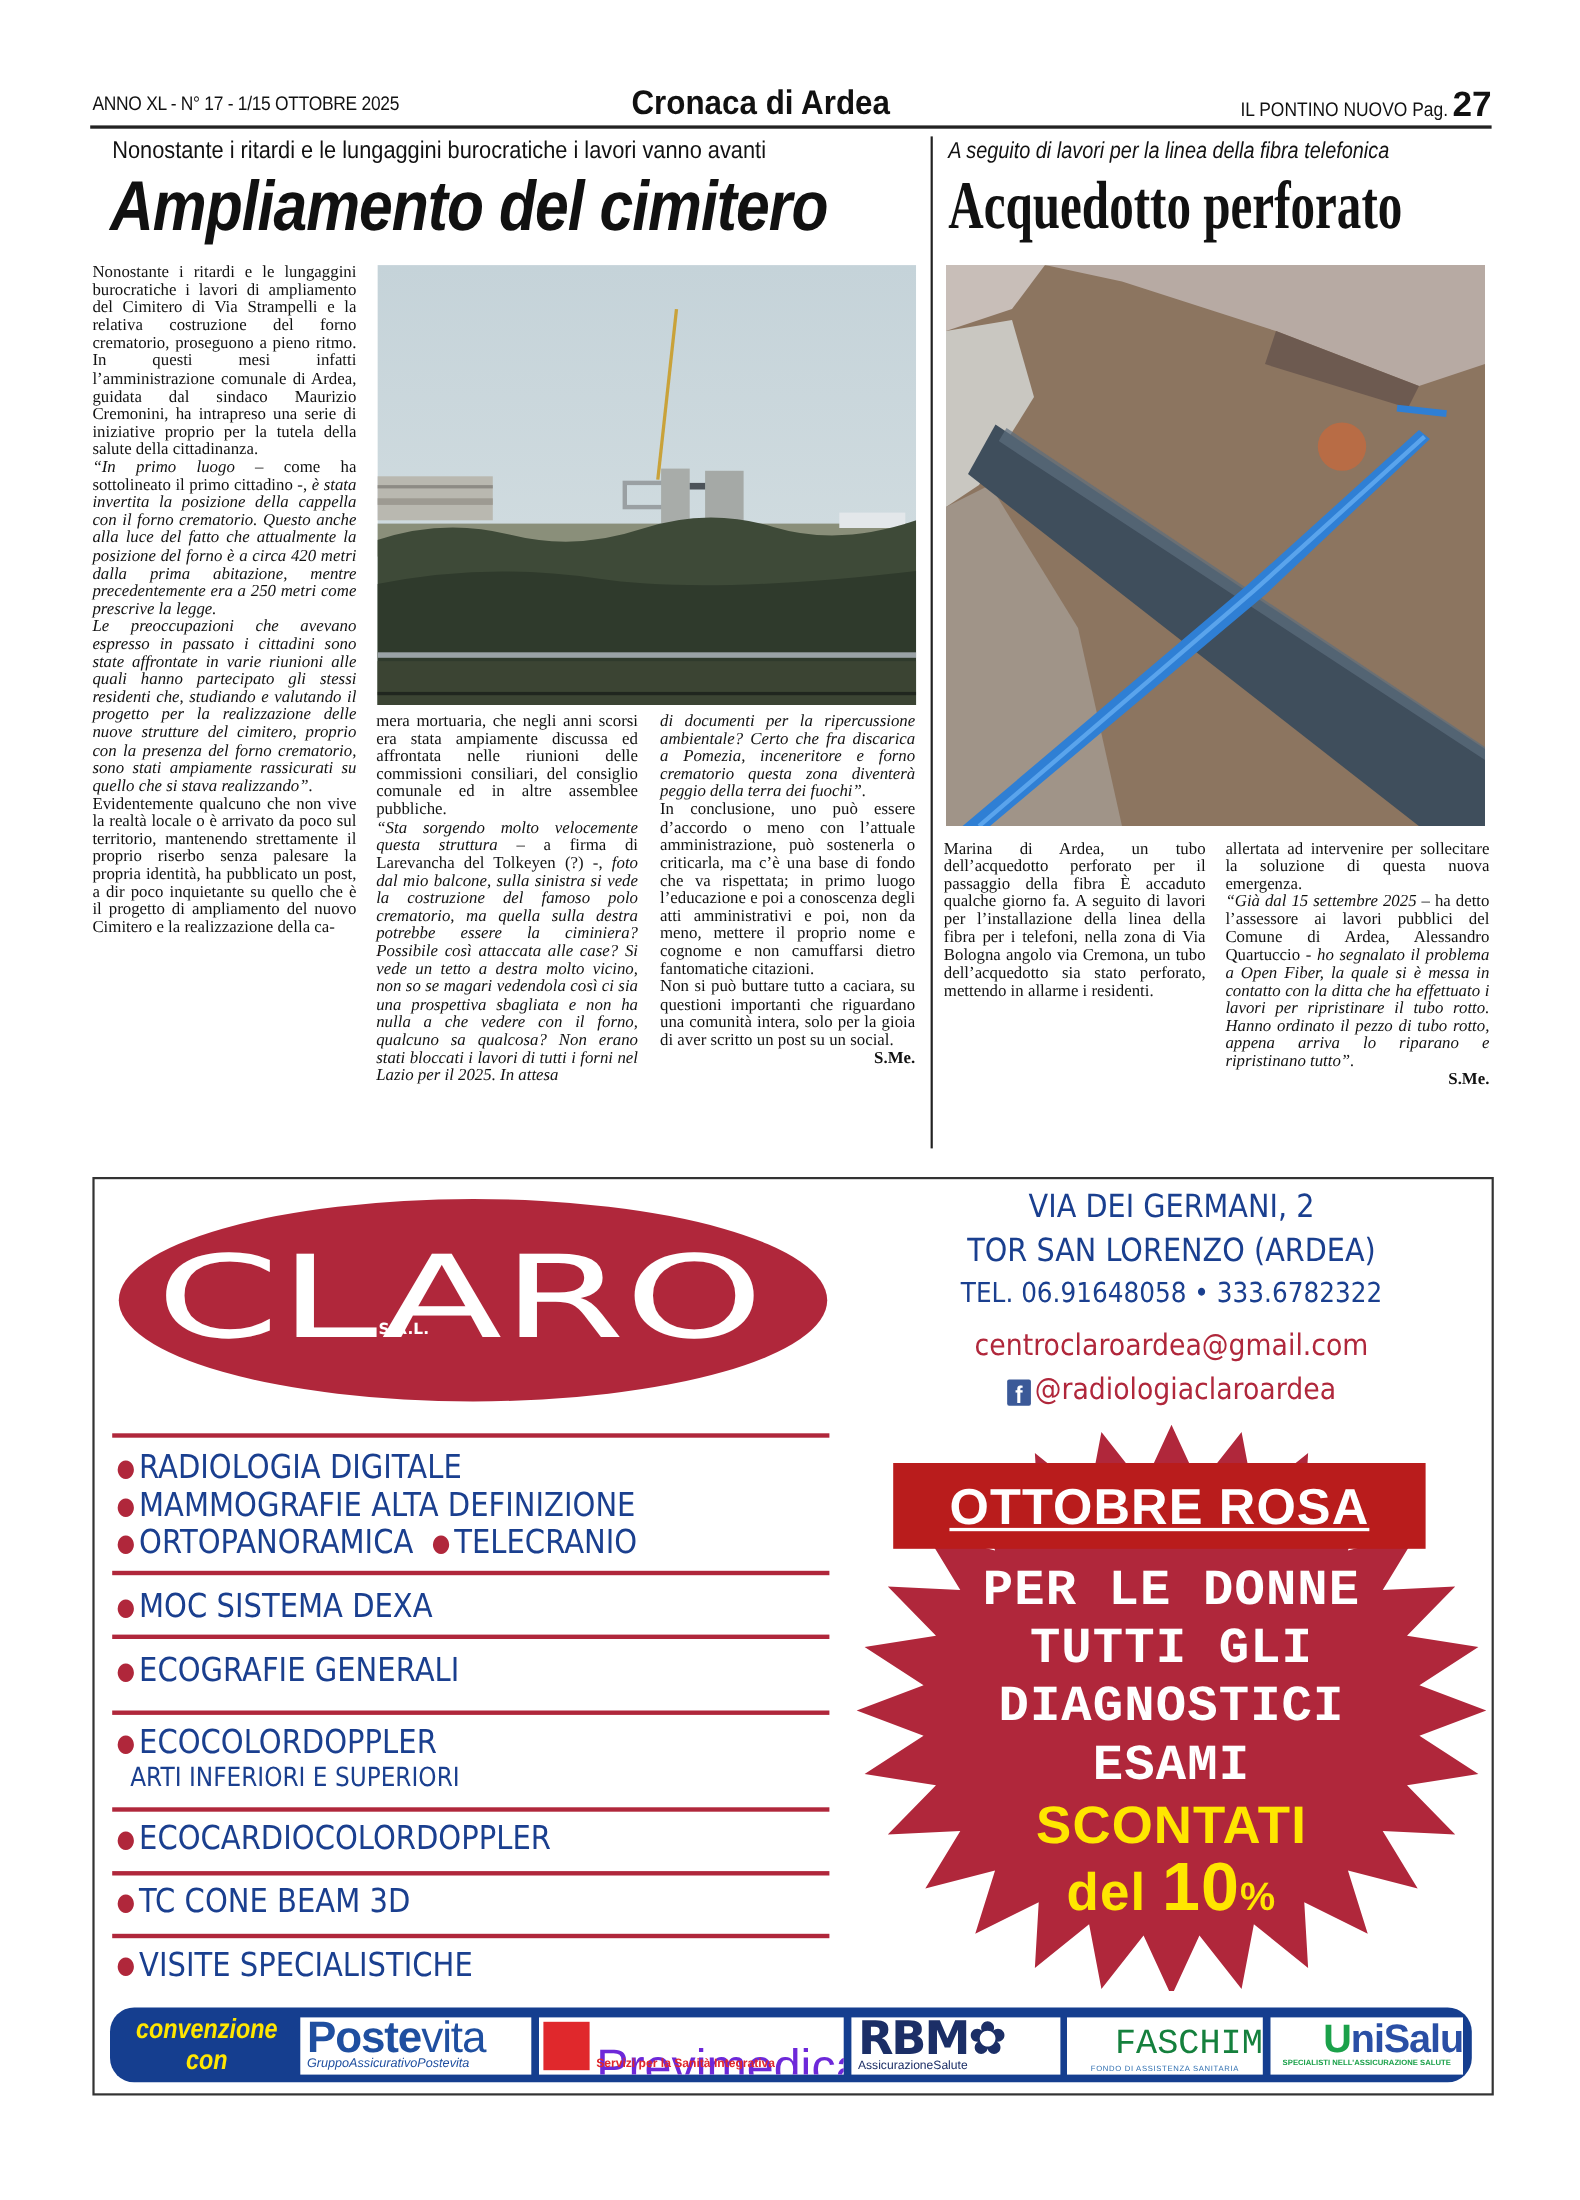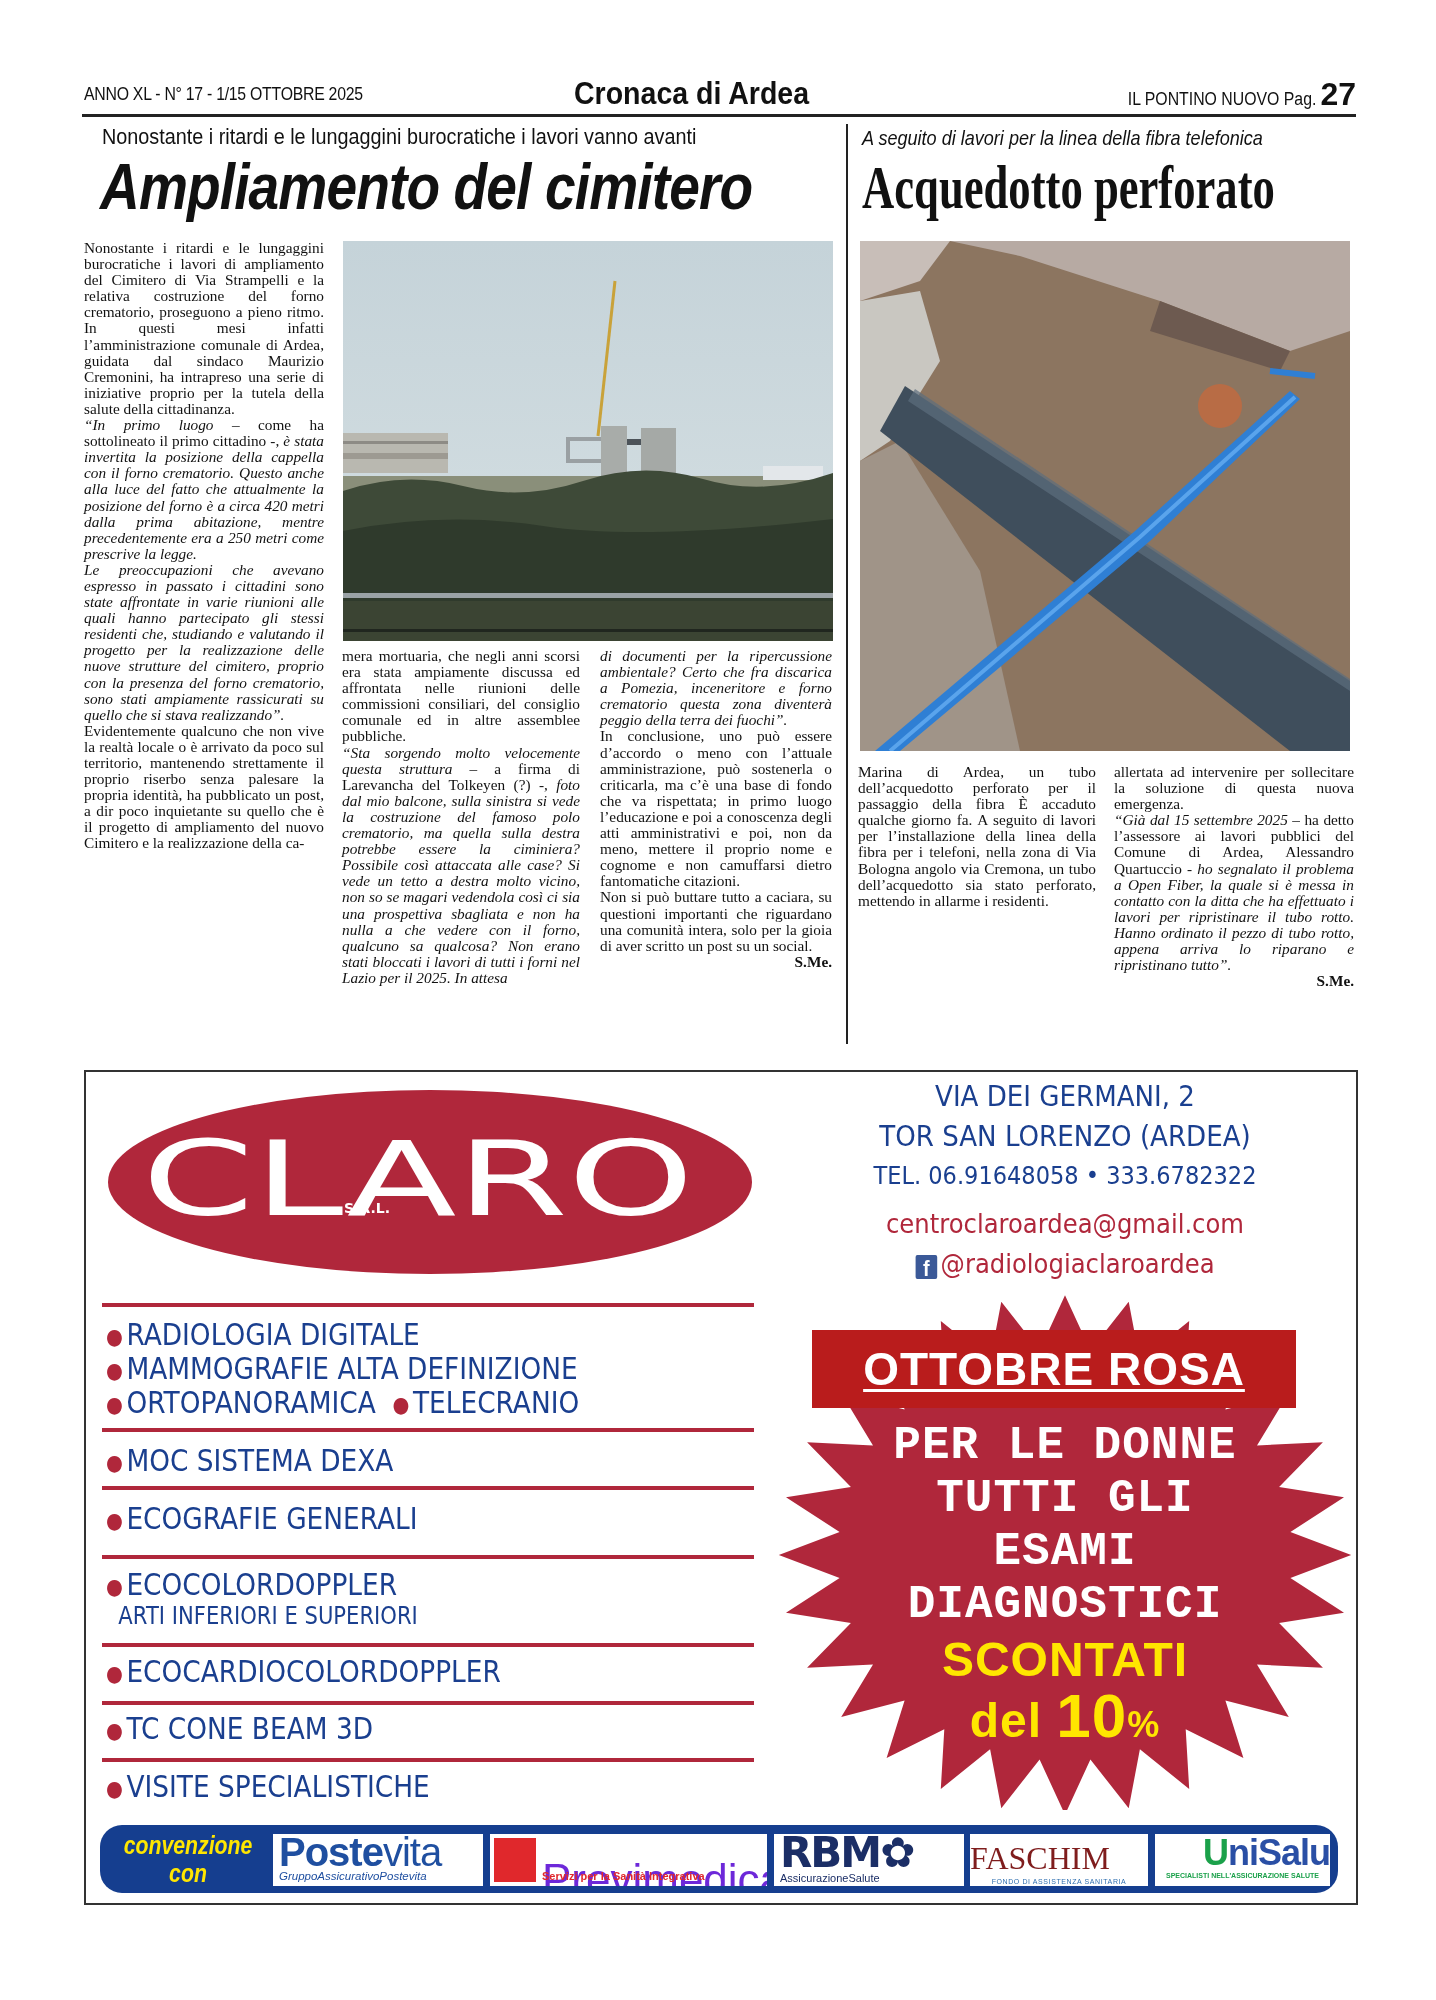--- a/index.html
+++ b/index.html
@@ -66,21 +66,21 @@
   .lb4 { left: 970px; width: 178px; }
   .lb5 { left: 1155px; width: 175px; }
   .lb1 .t { color: #1f4fa0; font-weight: bold; font-size: 40px; line-height: 36px; padding-left: 6px; letter-spacing: -1px; }
   .lb1 .t .thin { font-weight: normal; }
   .lb1 .s { color: #1f4fa0; font-style: italic; font-size: 11.5px; padding-left: 6px; }
   .lb2 .cross { position: absolute; left: 4px; top: 4px; width: 42px; height: 44px; background: #e0282c; }
   .lb2 .t { position: absolute; left: 52px; top: 0; color: #6d28d9; font-size: 44px; line-height: 36px; margin-top: 28px; }
   .lb2 .s { position: absolute; left: 52px; top: 36px; color: #e0282c; font-size: 11px; font-weight: bold; }
   .lb3 .t { color: #1b2e66; font-weight: bold; font-size: 42px; line-height: 38px; padding-left: 6px; font-family: "DejaVu Sans", sans-serif; letter-spacing: -2px; }
   .lb3 .s { color: #1b2e66; font-size: 11px; padding-left: 6px; }
-  .lb4 .t { color: #7f1d1d; font-family: Liberation Serif, serif; font-size: 32px; line-height: 40px; text-align: left; margin-top: 4px; }
+  .lb4 .t { color: #15803d; font-family: Liberation Mono, monospace; font-size: 32px; line-height: 40px; text-align: right; margin-top: 4px; }
   .lb4 .s { color: #2f6fb0; font-size: 7px; text-align: center; letter-spacing: 0.6px; }
   .lb5 .t { color: #2a4fa5; font-weight: bold; font-size: 36px; line-height: 38px; letter-spacing: -1px; margin-left: 48px; }
   .lb5 .t .u { color: #1ba14a; }
   .lb5 .s { color: #1ba14a; font-size: 7px; font-weight: bold; text-align: center; }
 </style>
 </head>
 <body>
 
 <div class="abs hdr-left">ANNO XL - N° 17 - 1/15 OTTOBRE 2025</div>
 <div class="abs hdr-center">Cronaca di Ardea</div>
@@ -202,22 +202,22 @@
 
 <svg class="abs burst" viewBox="0 0 590 520">
   <polygon id="starpoly" fill="#b0273b" points="295.0,5.3 320.4,60.5 358.7,11.8 369.9,70.7 419.2,31.0 415.7,90.7 473.4,62.0 455.4,119.5 518.8,103.1 487.0,155.5 552.9,152.3 509.1,197.0 574.0,207.2 520.4,242.0 581.2,265.0 520.4,288.0 574.0,322.8 509.1,333.0 552.9,377.7 487.0,374.5 518.8,426.9 455.4,410.5 473.4,468.0 415.7,439.3 419.2,499.0 369.9,459.3 358.7,518.2 320.4,469.5 295.0,524.7 269.6,469.5 231.3,518.2 220.1,459.3 170.8,499.0 174.3,439.3 116.6,468.0 134.6,410.5 71.2,426.9 103.0,374.5 37.1,377.7 80.9,333.0 16.0,322.8 69.6,288.0 8.8,265.0 69.6,242.0 16.0,207.2 80.9,197.0 37.1,152.3 103.0,155.5 71.2,103.1 134.6,119.5 116.6,62.0 174.3,90.7 170.8,31.0 220.1,70.7 231.3,11.8 269.6,60.5"></polygon>
 </svg>
 
 <div class="abs rosa-box"><span>OTTOBRE ROSA</span></div>
 
 <div class="abs promo">
   <span class="w">PER LE DONNE</span>
   <span class="w">TUTTI GLI</span>
+  <span class="w">DIAGNOSTICI</span>
   <span class="w">ESAMI</span>
-  <span class="w">DIAGNOSTICI</span>
   <span class="y">SCONTATI</span>
   <span class="y"><span>del</span> <span class="big">10</span><span class="pct">%</span></span>
 </div>
 
 <div class="abs conv"></div>
 <div class="abs conv-label">
   <div>convenzione</div>
   <div>con</div>
 </div>
 

